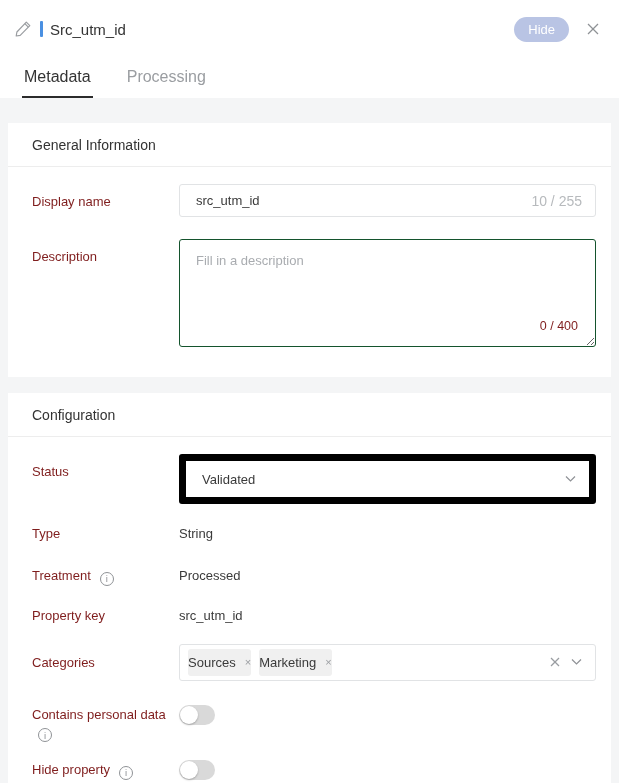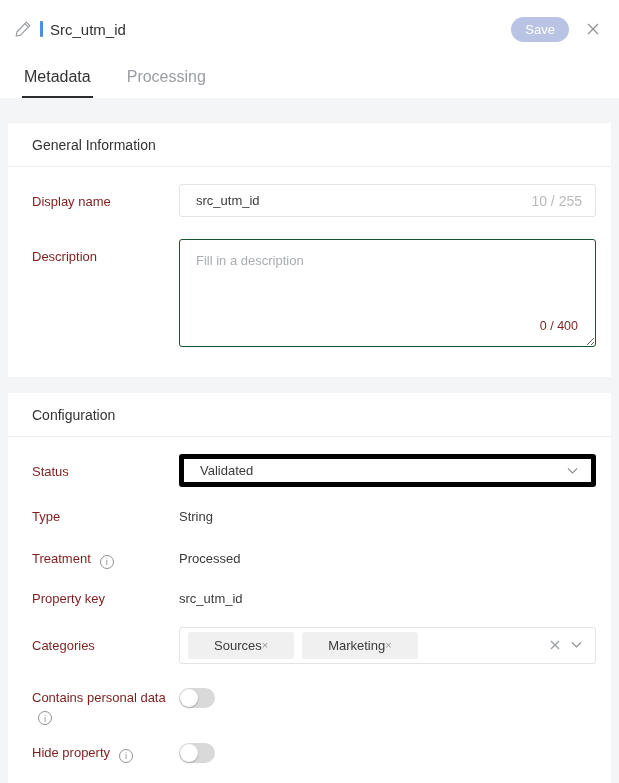--- a/index.html
+++ b/index.html
@@ -64,35 +64,35 @@
     width: 100%; height: 108px; border: 1px solid #14532d; border-radius: 3px;
     font-family: "Liberation Sans", sans-serif;
     font-size: 13px; color: #3a3a3a; padding: 13px 16px; outline: none; resize: both; display: block;
   }
   .textarea::placeholder { color: #a9acb0; }
   .textarea-counter {
     position: absolute; right: 18px; bottom: 14px; font-size: 12.5px; color: #7f1d1d; pointer-events: none;
   }
 
   .select-box {
-    position: relative; width: 100%; height: 33px; border: 5px solid #000000; border-radius: 3px;
+    position: relative; width: 100%; height: 50px; border: 7px solid #000000; border-radius: 3px;
     display: flex; align-items: center; padding: 0 34px 0 16px; cursor: pointer; background: #fff;
   }
   .select-value { font-size: 13px; color: #3a3a3a; }
   .chevron { position: absolute; right: 13px; top: 50%; transform: translateY(-50%); }
 
   .value-text { font-size: 13px; color: #3a3a3a; line-height: 17px; }
 
   .multi-select {
     position: relative; width: 100%; min-height: 36px; border: 1px solid #e1e3e5; border-radius: 3px;
     display: flex; align-items: center; gap: 8px; padding: 4px 56px 4px 8px; cursor: pointer; background: #fff;
   }
   .chip {
     background: #f0f0f0; border-radius: 3px; display: flex; align-items: center;
-    padding: 6px 26px; 
+    padding: 6px 0; gap: 9px;
   }
   .chip-label { font-size: 13px; color: #3a3a3a; }
   .chip-x { font-size: 11px; color: #9a9da1; cursor: pointer; line-height: 1; }
   .ms-clear { position: absolute; right: 34px; top: 50%; transform: translateY(-50%); cursor: pointer; display: flex; }
   .ms-chevron { position: absolute; right: 13px; top: 50%; transform: translateY(-50%); cursor: pointer; display: flex; }
 
   .info-icon {
     display: inline-flex; align-items: center; justify-content: center;
     width: 14px; height: 14px; border: 1px solid #8f9296; border-radius: 50%;
     font-size: 9.5px; color: #8f9296; font-style: normal; vertical-align: -2px; margin-left: 9px;
@@ -120,21 +120,21 @@
 
   <div class="header">
     <div class="title-row">
       <svg class="edit-icon" viewBox="0 0 18 18">
         <path d="M12.3 2.2 L15.8 5.7 L6.2 15.3 L2.2 16 L2.9 12 Z" fill="none" stroke="#9a9da1" stroke-width="1.2" stroke-linejoin="round"></path>
         <line x1="10.8" y1="3.7" x2="14.3" y2="7.2" stroke="#9a9da1" stroke-width="1.2"></line>
       </svg>
       <div class="accent-bar"></div>
       <div class="page-title">Src_utm_id</div>
       <div class="header-actions">
-        <button class="save-btn">Save</button>
+        <button class="save-btn">Hide</button>
         <button class="close-btn">
           <svg width="14" height="14" viewBox="0 0 14 14">
             <line x1="2" y1="2" x2="12" y2="12" stroke="#8f9296" stroke-width="1.2"></line>
             <line x1="12" y1="2" x2="2" y2="12" stroke="#8f9296" stroke-width="1.2"></line>
           </svg>
         </button>
       </div>
     </div>
     <div class="tabs">
       <div class="tab active">Metadata</div>

